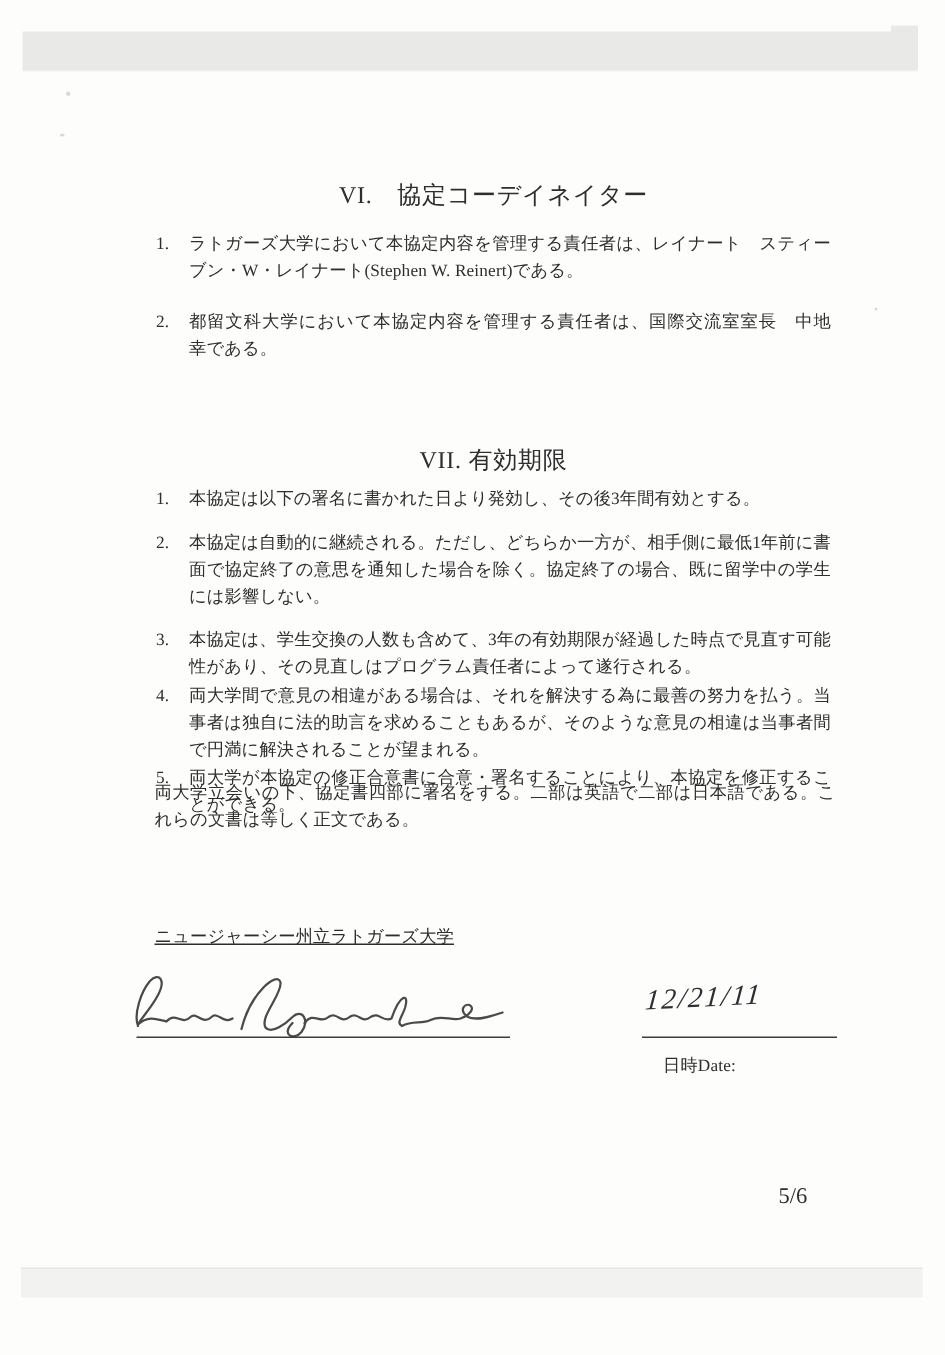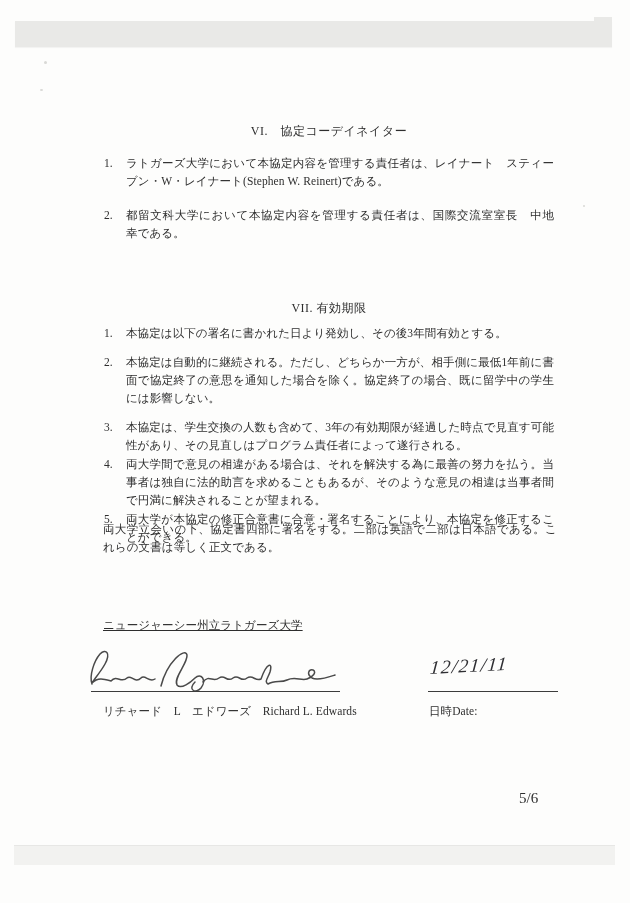--- a/index.html
+++ b/index.html
@@ -30,21 +30,21 @@
   .speck{position:absolute;border-radius:50%;background:#d9d9d6;}
   .speck.s1{left:44px;top:61px;width:3px;height:3px;}
   .speck.s2{left:40px;top:89px;width:3px;height:2px;}
   .speck.s3{left:583px;top:205px;width:2px;height:2px;}
 
   
   .txt{font-size:11.5px;line-height:18px;letter-spacing:0.1px;}
   .just{text-align:justify;}
   .heading{
     position:absolute;left:103px;width:452px;
-    text-align:center;font-size:12px;letter-spacing:0.5px;
+    text-align:center;font-size:16px;letter-spacing:0.5px;
   }
   .h-vi{top:122px;}
   .h-vii{top:299px;}
 
   .para{position:absolute;left:103px;width:454px;}
   .p1{top:256px;}
   .p2{top:520px;}
 
   .olist{position:absolute;left:104px;width:450px;}
   .list-vi{top:154px;}
@@ -64,21 +64,21 @@
   .date-hand{
     position:absolute;left:430px;top:655px;
     font-style:italic;font-size:19px;color:#2f2f33;
     transform:rotate(-3deg) skewX(-8deg);
     letter-spacing:1.5px;
   }
   .date-line{position:absolute;left:428px;top:691px;width:130px;border-top:1.2px solid #3c3c3c;}
 
   .signer-name{position:absolute;left:103px;top:702px;}
   .signer-title{position:absolute;left:103px;top:719px;}
-  .date-label{position:absolute;left:429px;top:702px;}
+  .date-label{position:absolute;left:442px;top:702px;}
 
   .page-number{position:absolute;left:519px;top:790px;font-size:15px;}
 </style>
 </head>
 <body>
 
 <div class="page">
 
   <div class="band-top"></div>
   <div class="band-bottom"></div>
@@ -141,18 +141,17 @@
       <path d="M6,39 C3,31 8,16 14,9 C20,3 25,8 19,19 C14,28 8,34 6,38 C12,32 18,34 25,36 C31,29 35,39 41,33 C45,29 49,39 55,33 C59,29 63,38 69,34"></path>
       <path d="M75,41 C81,17 99,2 101,10 C102,18 87,33 91,40 C95,45 105,37 109,33 C115,27 121,35 115,43 C110,49 101,45 109,37"></path>
       <path d="M117,37 C123,29 127,38 133,33 C139,29 141,38 147,33 C153,29 155,38 161,33 C167,29 169,37 175,34 C181,17 187,17 184,27 C182,33 178,37 182,39 C189,35 195,38 201,35 C209,31 215,36 221,34 C227,32 231,27 227,25 C223,24 220,29 226,33 C232,36 243,32 249,30"></path>
     </g>
   </svg>
   <div class="sig-line"></div>
 
   <div class="date-hand">12/21/11</div>
   <div class="date-line"></div>
 
-  <div class="signer-name txt">リチャード　L　エドワーズ　Richard L. Edwards</div>
   <div class="date-label txt">日時Date:</div>
 
   <div class="page-number">5/6</div>
 
 </div>
 
 </body></html>

